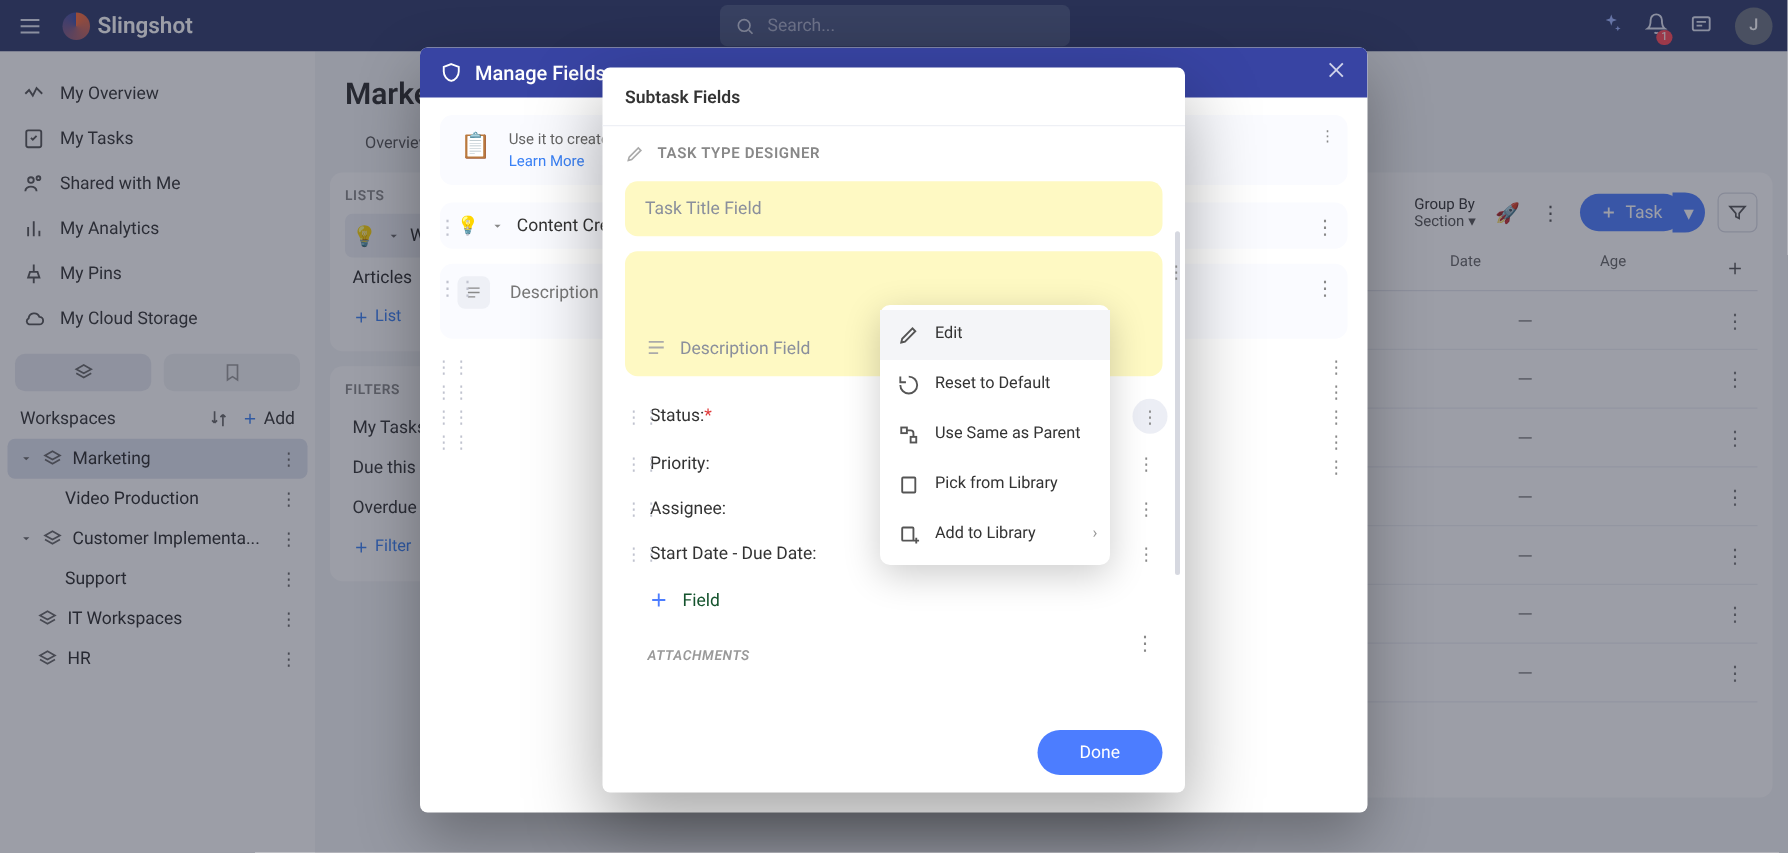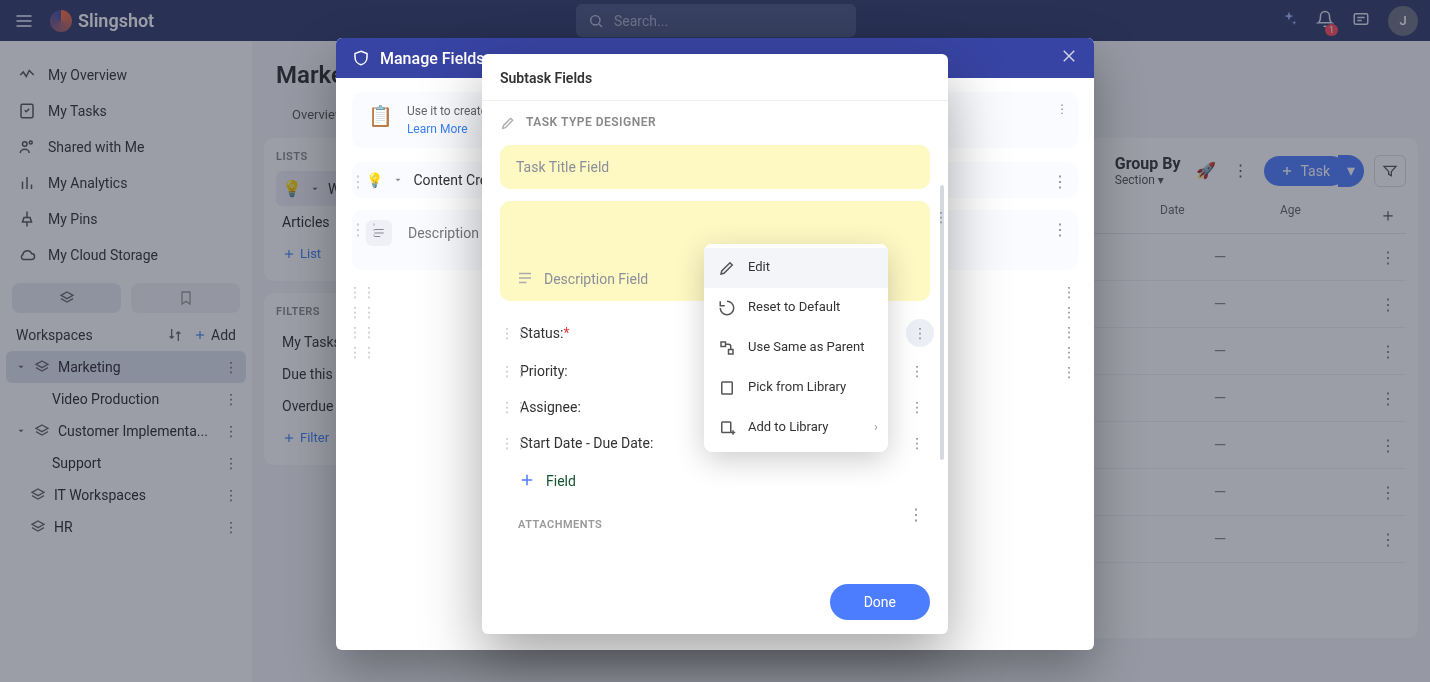--- a/index.html
+++ b/index.html
@@ -43,21 +43,21 @@
   .panel.lists { width:196px; }
   .panel h4 { font-size:11px; letter-spacing:0.5px; color:#888; font-weight:600; margin-bottom:8px;}
   .list-item { display:flex; align-items:center; gap:8px; padding:8px 6px; border-radius:6px; font-size:14px; cursor:pointer;}
   .list-item.active { background:#eef0f6; }
   .filters-panel { width:196px; margin-top:12px; }
   .filter-row { padding:8px 6px; font-size:14px; color:#333; }
 
   .task-area { flex:1; }
   .task-toolbar { display:flex; align-items:center; gap:10px; justify-content:flex-end; padding:4px 0 10px 0;}
   .groupby { font-size:12px; color:#666; text-align:left; margin-right:6px;}
-  .groupby .lbl { font-size:16px; color:#333;font-weight:bold;}
+  .groupby .lbl { font-size:12px; color:#333;}
   .groupby .val { font-size:12px; color:#555;}
   .rocket{ color:#ff4073; font-size:16px; cursor:pointer; }
   .icon-btn { width:28px; height:28px; display:flex; align-items:center; justify-content:center; color:#555; cursor:pointer;}
   .task-btn { background:#4c7dff; color:#fff; border:none; border-radius:18px; padding:7px 16px; display:flex; align-items:center; gap:6px; font-size:14px; cursor:pointer;}
   .task-btn-wrap { display:flex; align-items:center; gap:2px; }
   .task-caret { background:#4c7dff; color:#fff; width:26px; height:32px; border-radius:0 18px 18px 0; display:flex; align-items:center; justify-content:center; margin-left:-10px; cursor:pointer;}
   .filter-icon { width:32px; height:32px; border:1px solid #d9dbe3; border-radius:6px; display:flex; align-items:center; justify-content:center; cursor:pointer;}
 
   .task-header { display:flex; border-bottom:1px solid #e5e7ee; padding:6px 0; font-size:12px; color:#666;}
   .task-header .col-date { margin-left:auto; width:120px; }
@@ -87,21 +87,21 @@
 
   .field-row { display:flex; align-items:center; padding:10px 38px 10px 32px; font-size:14px; color:#333; position:relative;}
   .field-row .drag { position:absolute; left:12px; color:#c0c3cf;}
   .field-row .label { }
   .field-row .req { color:#e03a3a;}
   .field-row .value { margin-left:auto; color:#999; font-size:13px; margin-right:40px;}
   .field-row .more { position:absolute; right:18px; color:#888; cursor:pointer;}
   .pill { background:#8a8f9c; color:#fff; border-radius:12px; padding:3px 10px; font-size:12px; margin-left:auto; margin-right:40px;}
   .add-field { display:flex; align-items:flex-end; gap:10px; color:#14532d; font-size:14px; padding:10px 30px; cursor:pointer;}
   .attach-row { padding:14px 30px 2px; position:relative; }
-  .attach-row .lbl { font-size:11px; letter-spacing:0.5px; color:#999; font-weight:600;}
+  .attach-row .lbl { font-size:11px; letter-spacing:0.5px; color:#999; font-weight:600;font-style:italic;}
   .attach-row .more { position:absolute; right:18px; top:6px; color:#888;}
 
   
   .modal-subtask { position:absolute; left:482px; top:54px; width:466px; height:580px; background:#fff; border-radius:6px; box-shadow:0 25px 60px rgba(0,0,0,0.35); display:flex; flex-direction:column;}
   .modal-subtask .shead { padding:16px 18px 14px; font-size:14px; font-weight:600; color:#333; border-bottom:1px solid #eef0f5;}
   .modal-subtask .designer { padding:14px 18px 10px; display:flex; align-items:flex-start; gap:10px; font-size:12px; font-weight:600; letter-spacing:0.5px; color:#888;}
   .modal-subtask .designer svg{ color:#aaa; }
   .modal-subtask .body { flex:1; overflow:auto; padding:0 6px 0 6px; position:relative;}
   .scroll-hint{ position:absolute; right:4px; top:44px; bottom:110px; width:4px; background:#d6d8e0; border-radius:2px;}
   .modal-subtask .inner-card { margin:4px 12px 12px; background:#fef9c3; border-radius:10px; padding:14px 16px; font-size:14px; color:#8a8f9c; position:relative;}

